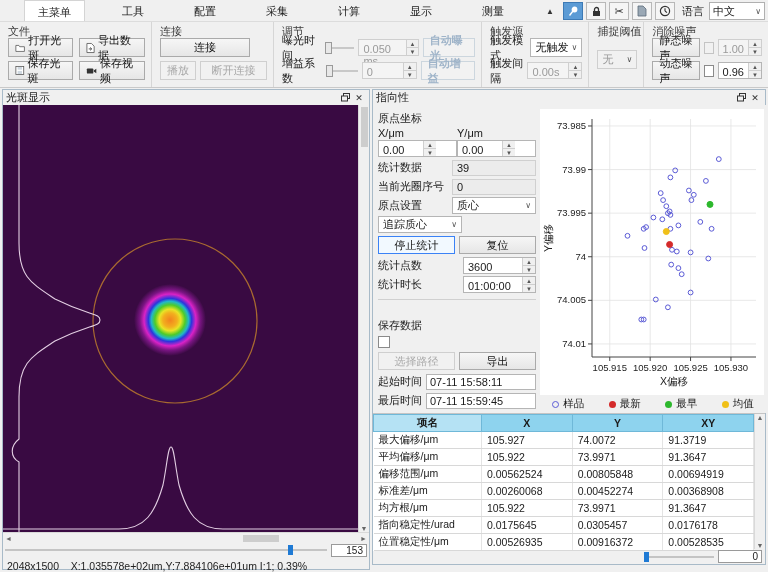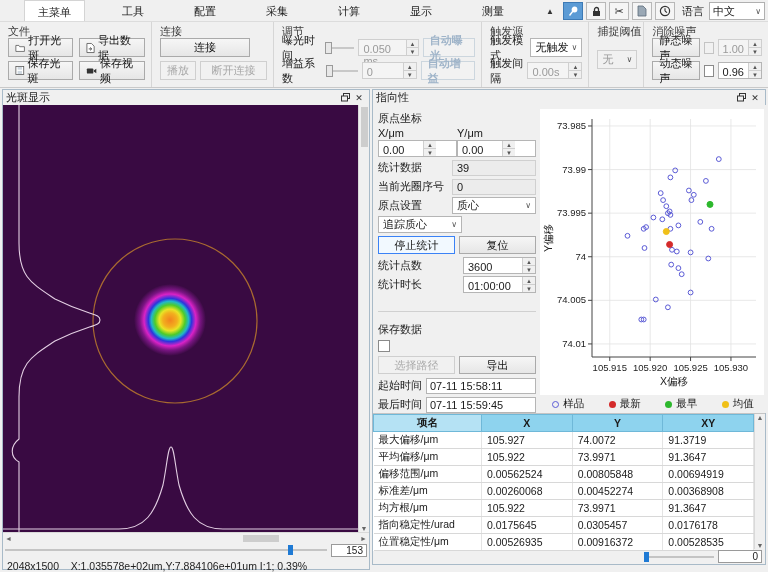--- a/index.html
+++ b/index.html
@@ -84,21 +84,21 @@
   .frow { display:flex; align-items:center; margin-bottom:2px; height:17px; }
   .frow .lbl { flex:1; color:#222; }
   .sec-lbl { margin:2px 0 1px; color:#222; }
   .half { display:flex; gap:0; }
   .half > div { flex:1; }
   .ro-field { background:#ececec; border:1px solid #d0d0d0; height:16px; padding:1px 4px; width:84px; }
   .w84 { width:84px; }
   .btn-pair { display:flex; gap:4px; margin:3px 0; }
   .btn-pair .btn { flex:1; height:18px; }
   .btn.primary { border:1px solid #3b82f6; background:#f2f9ff; }
-  .groupbox { border-top:1px solid #d0d0d0; margin-top:18px; padding-top:8px; }
+  .groupbox { border-top:1px solid #d0d0d0; margin-top:6px; padding-top:16px; }
   .time-row { display:flex; align-items:center; height:17px; margin-bottom:2px; }
   .time-row .lbl { width:48px; }
   .time-field { flex:1; border:1px solid #b5b5b5; background:#fff; height:16px; padding:1px 3px; }
   .rp-chart { flex:1; background:#f0f0f0; padding-top:2px; }
   .chart-box { background:#fff; margin:2px 2px 0 0; }
   .legend-row { display:flex; justify-content:space-around; align-items:center; height:18px; font-size:10.5px; }
   .legend-item { display:flex; align-items:center; gap:4px; }
   .legend-marker { width:7px; height:7px; border-radius:50%; }
 
   

